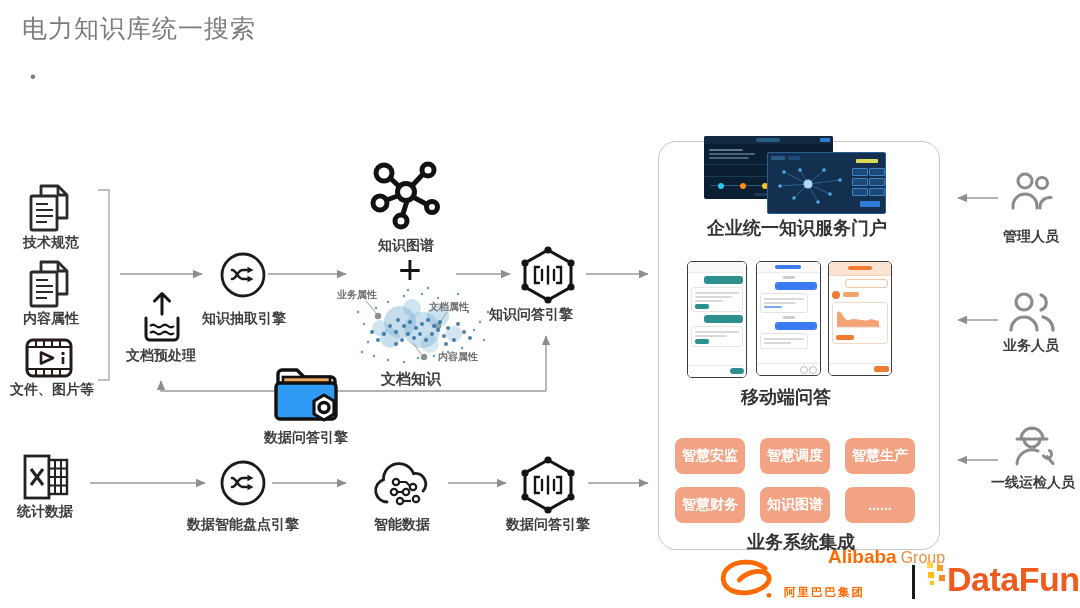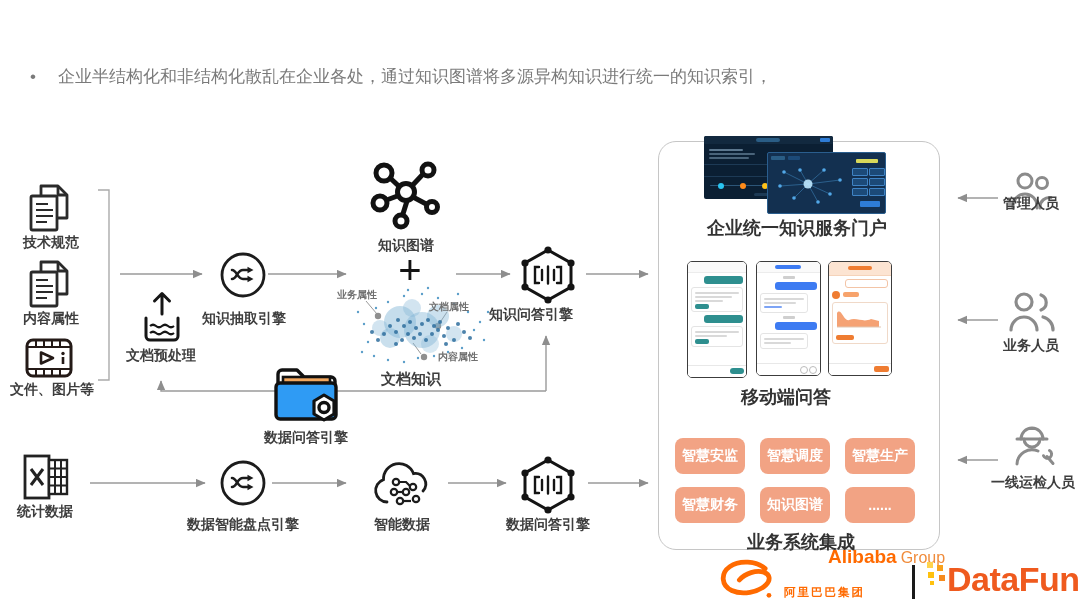--- a/index.html
+++ b/index.html
@@ -36,23 +36,23 @@
   .logo-divider{position:absolute;left:912px;top:565px;width:2.5px;height:34px;background:#1a1a1a;}
   .df-text{position:absolute;left:947px;top:560px;font-size:34px;font-weight:800;color:#EF5A1E;letter-spacing:-0.5px;white-space:nowrap;}
   .df-dots{position:absolute;left:928px;top:572px;width:6px;height:6px;background:#FFC10E;
            box-shadow:9px -7px 0 #F9A11B,-1px -10px 0 #FFD34D,11px 3px 0 #F68B1F,1px 8px 0 -1px #FFC10E;}
 </style>
 </head>
 <body>
 
 <div class="canvas">
 
+  <div class="title">电力知识库统一搜索</div>
   <div class="bullet-wrap">
     <span class="bullet-mark">•</span>
-    <div class="bl1">企业半结构化和非结构化散乱在企业各处，通过知识图谱将多源异构知识进行统一的知识索引，</div>
   </div>
 
   <svg class="abs" style="left:0;top:0" width="1080" height="608" viewBox="0 0 1080 608">
     <defs>
       <marker id="ah" markerWidth="9" markerHeight="8" refX="6.5" refY="3" orient="auto">
         <path d="M0,0 L7,3 L0,6 Z" fill="#8e8e8e"></path>
       </marker>
     </defs>
     <g stroke="#9a9a9a" stroke-width="1.4" fill="none">
       <path d="M98 190 H109 V380 H98" stroke="#ababab"></path>
@@ -458,21 +458,21 @@
   <div class="abs" style="left:1008px;top:170px">
     <svg width="48" height="42" viewBox="0 0 48 42">
       <g fill="none" stroke="#8b8b8b" stroke-width="3" stroke-linecap="round">
         <circle cx="17" cy="11" r="7"></circle>
         <path d="M5 38 v-2 a12 12 0 0 1 24 0 v2"></path>
         <circle cx="34" cy="13" r="5.5"></circle>
         <path d="M32 38 v-1 a9.5 9.5 0 0 1 11 -9.4"></path>
       </g>
     </svg>
   </div>
-  <div class="lbl" style="left:1031px;top:195px">管理人员</div>
+  <div class="lbl" style="left:1031px;top:228px">管理人员</div>
 
   <div class="abs" style="left:1007px;top:290px">
     <svg width="50" height="44" viewBox="0 0 50 44">
       <g fill="none" stroke="#8b8b8b" stroke-width="3.2" stroke-linecap="round">
         <circle cx="17" cy="12" r="8"></circle>
         <path d="M4 40 a13 13 0 0 1 26 0"></path>
         <path d="M34 5 a8 8 0 0 1 0 15"></path>
         <path d="M36 27 a13 13 0 0 1 10 13"></path>
       </g>
     </svg>

